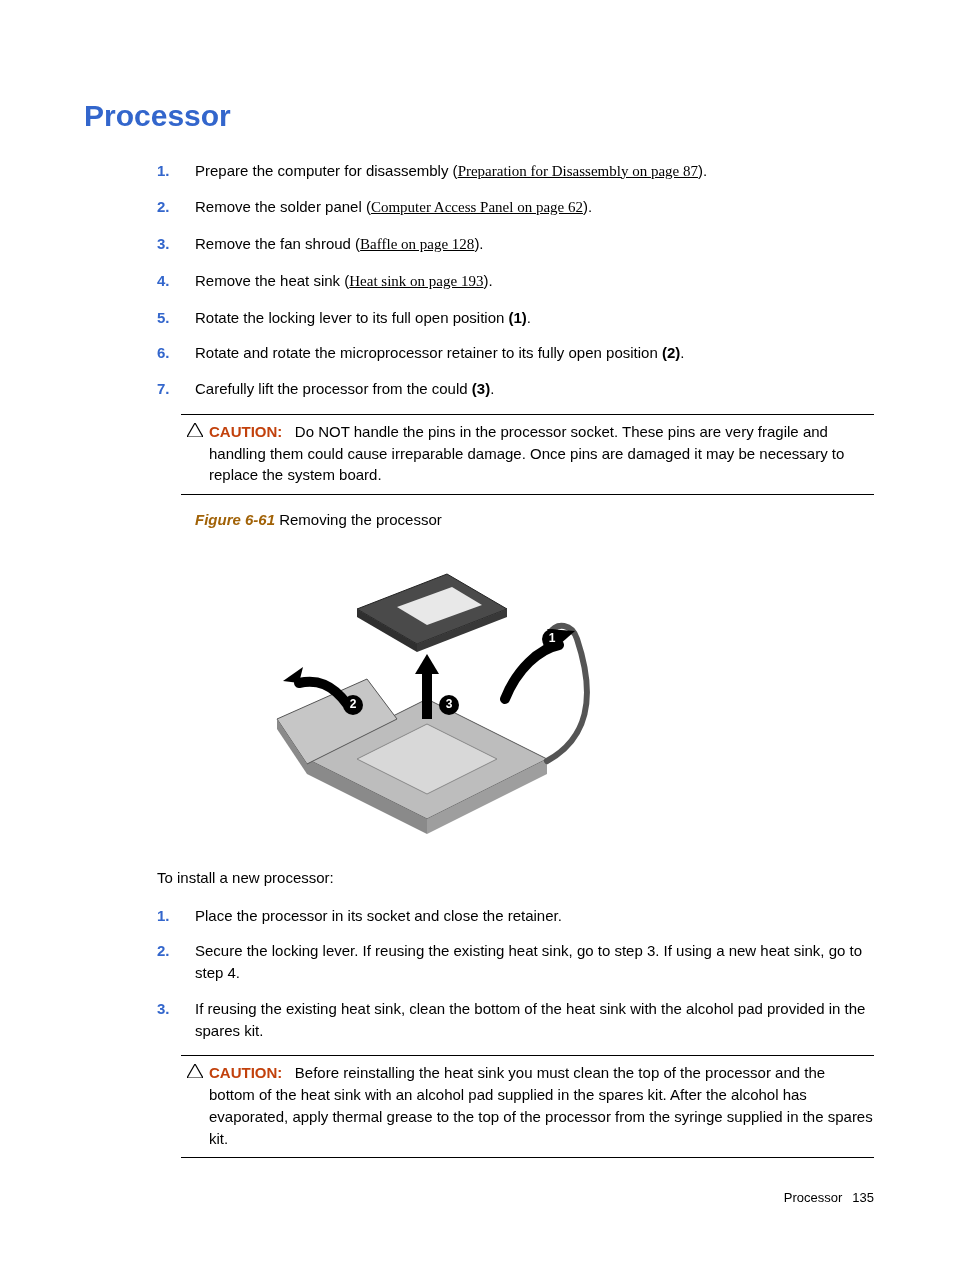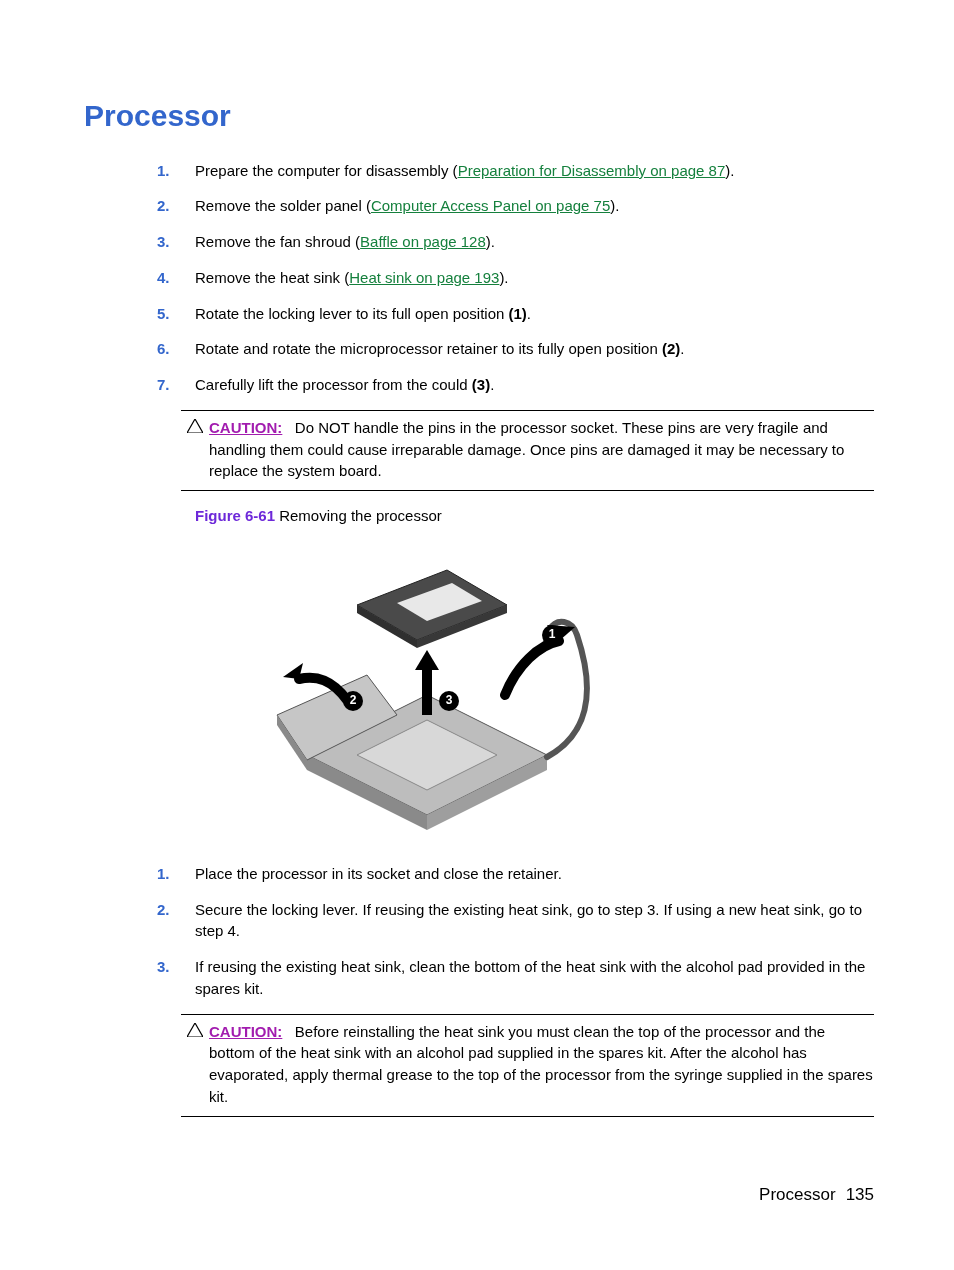--- a/index.html
+++ b/index.html
@@ -36,62 +36,62 @@
   ol.steps > li .num {
     color: #3366cc;
     font-weight: bold;
     min-width: 38px;
     flex-shrink: 0;
   }
   ol.steps > li .body {
     flex: 1;
   }
   a.xref {
-    color: #15803d;
+    color: #000000;
     text-decoration: underline;
+    font-family: Liberation Serif, serif;
   }
   .caution {
     border-top: 1px solid #000;
     border-bottom: 1px solid #000;
     padding: 6px 0 8px 0;
     margin: 0 0 14px 24px;
   }
   .caution .row { display: flex; }
   .caution .icon-col {
     width: 28px;
     flex-shrink: 0;
     display: flex;
     justify-content: center;
     padding-top: 2px;
   }
   .caution .text-col { flex: 1; }
   .caution-label {
-    color: #a21caf;
-    font-weight: bold;
-    text-decoration: underline;
+    color: #c2410c;
+    font-weight: bold;
   }
   .caution p + p { margin-top: 14px; }
   .fig-caption {
     margin: 14px 0 18px 38px;
   }
-  .fig-caption .fig-num { color: #6d28d9; font-weight: bold; }
+  .fig-caption .fig-num { color: #a16207; font-weight: bold; font-style: italic; }
   .figure {
     width: 360px;
     height: 300px;
     margin: 0 0 18px 90px;
     position: relative;
   }
   .intro {
     margin: 0 0 16px 0;
   }
   .footer {
     position: absolute;
     right: 80px;
     bottom: 62px;
-    font-size: 17px;
+    font-size: 13px;
     margin-top: 15px;
   }
   .footer .pg { margin-left: 10px; }
   
   .callout {
     position: absolute;
     width: 20px; height: 20px;
     background: #000;
     border-radius: 50%;
     color: #fff;
@@ -110,21 +110,21 @@
 
   <div class="content">
 
     <ol class="steps">
       <li>
         <span class="num">1.</span>
         <span class="body"><span>Prepare the computer for disassembly (</span><a href="#" class="xref">Preparation for Disassembly on page 87</a><span>).</span></span>
       </li>
       <li>
         <span class="num">2.</span>
-        <span class="body"><span>Remove the solder panel (</span><a href="#" class="xref">Computer Access Panel on page 75</a><span>).</span></span>
+        <span class="body"><span>Remove the solder panel (</span><a href="#" class="xref">Computer Access Panel on page 62</a><span>).</span></span>
       </li>
       <li>
         <span class="num">3.</span>
         <span class="body"><span>Remove the fan shroud (</span><a href="#" class="xref">Baffle on page 128</a><span>).</span></span>
       </li>
       <li>
         <span class="num">4.</span>
         <span class="body"><span>Remove the heat sink (</span><a href="#" class="xref">Heat sink on page 193</a><span>).</span></span>
       </li>
       <li>
@@ -188,20 +188,21 @@
           <polygon points="110,60 110,68 170,103 170,95" fill="#2f2f2f"></polygon>
           <polygon points="260,60 260,68 170,103 170,95" fill="#383838"></polygon>
           <polygon points="150,58 205,38 235,56 180,76" fill="#e8e8e8"></polygon>
         </g>
       </svg>
       <div class="callout" style="left:295px; top:80px;">1</div>
       <div class="callout" style="left:96px; top:146px;">2</div>
       <div class="callout" style="left:192px; top:146px;">3</div>
     </div>
 
+    <p class="intro">To install a new processor:</p>
 
     <ol class="steps">
       <li>
         <span class="num">1.</span>
         <span class="body">Place the processor in its socket and close the retainer.</span>
       </li>
       <li>
         <span class="num">2.</span>
         <span class="body">Secure the locking lever. If reusing the existing heat sink, go to step 3. If using a new heat sink, go to step 4.</span>
       </li>

